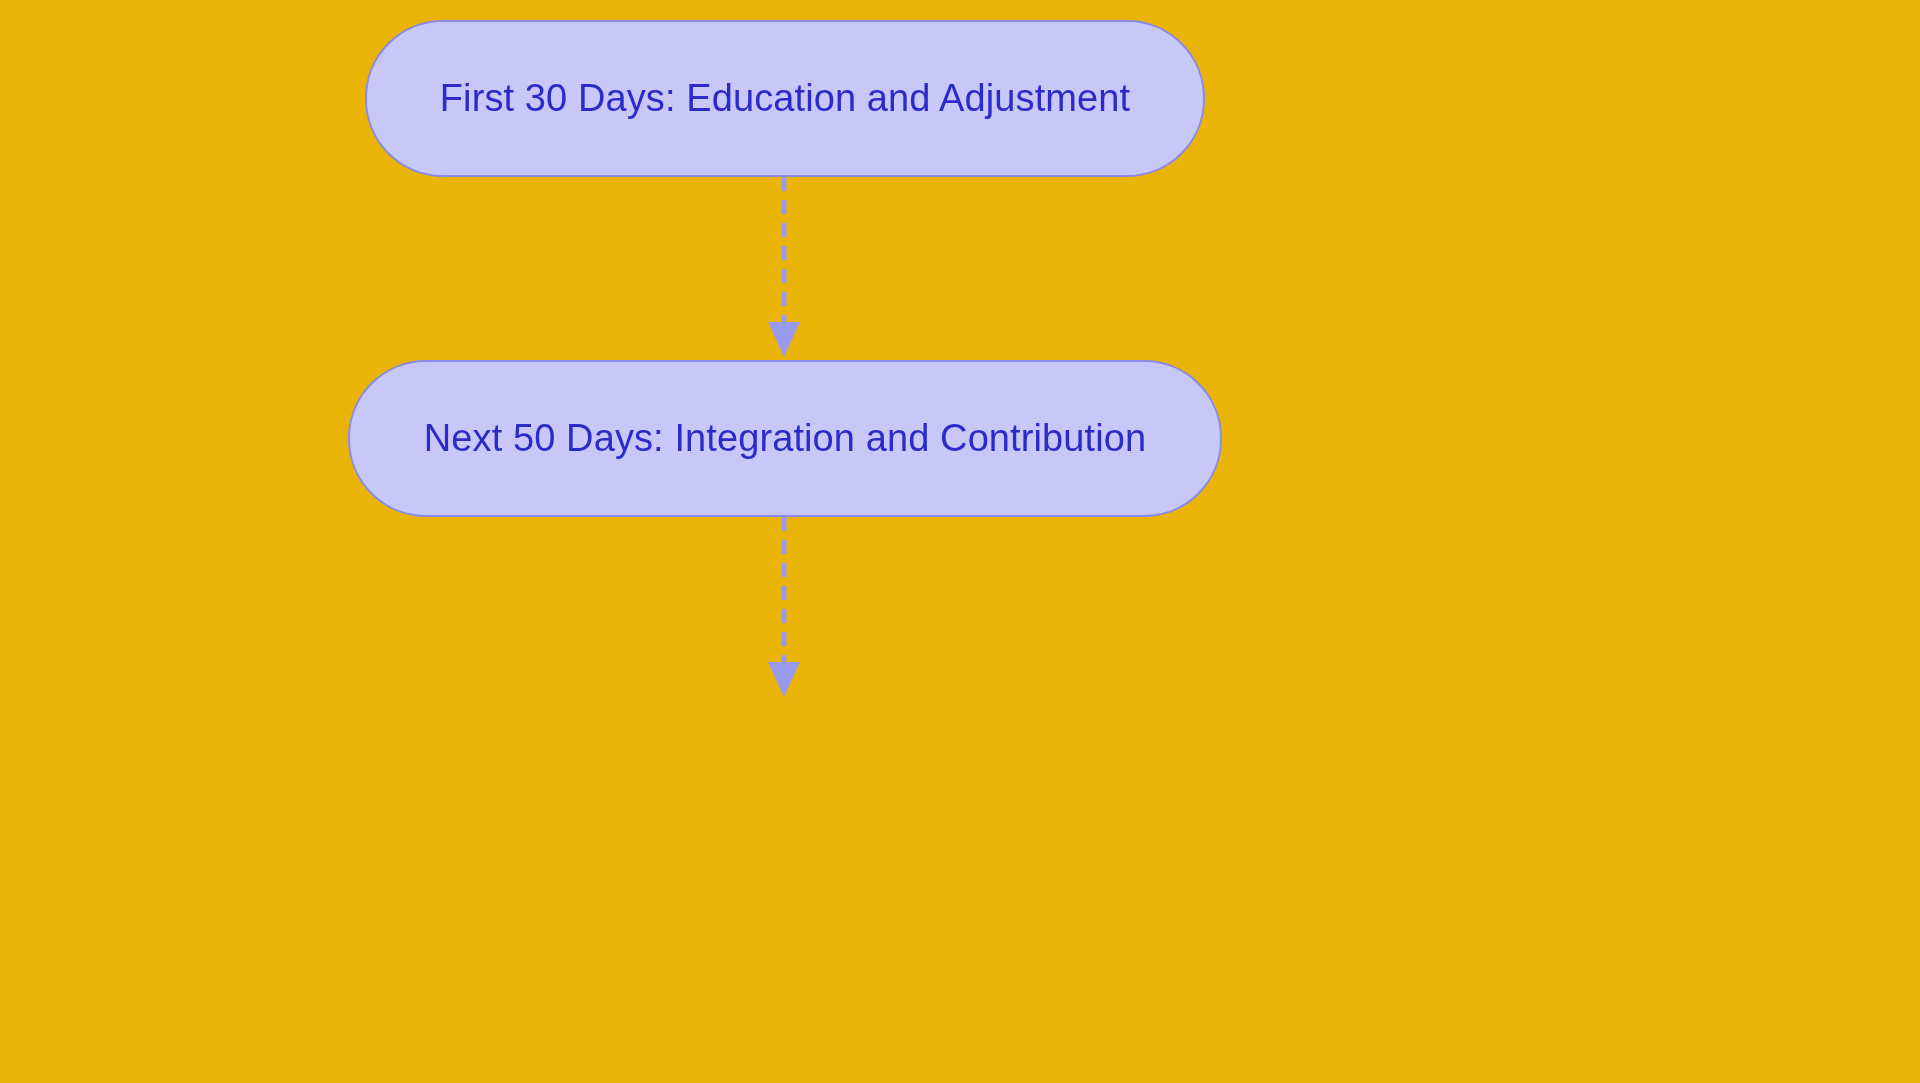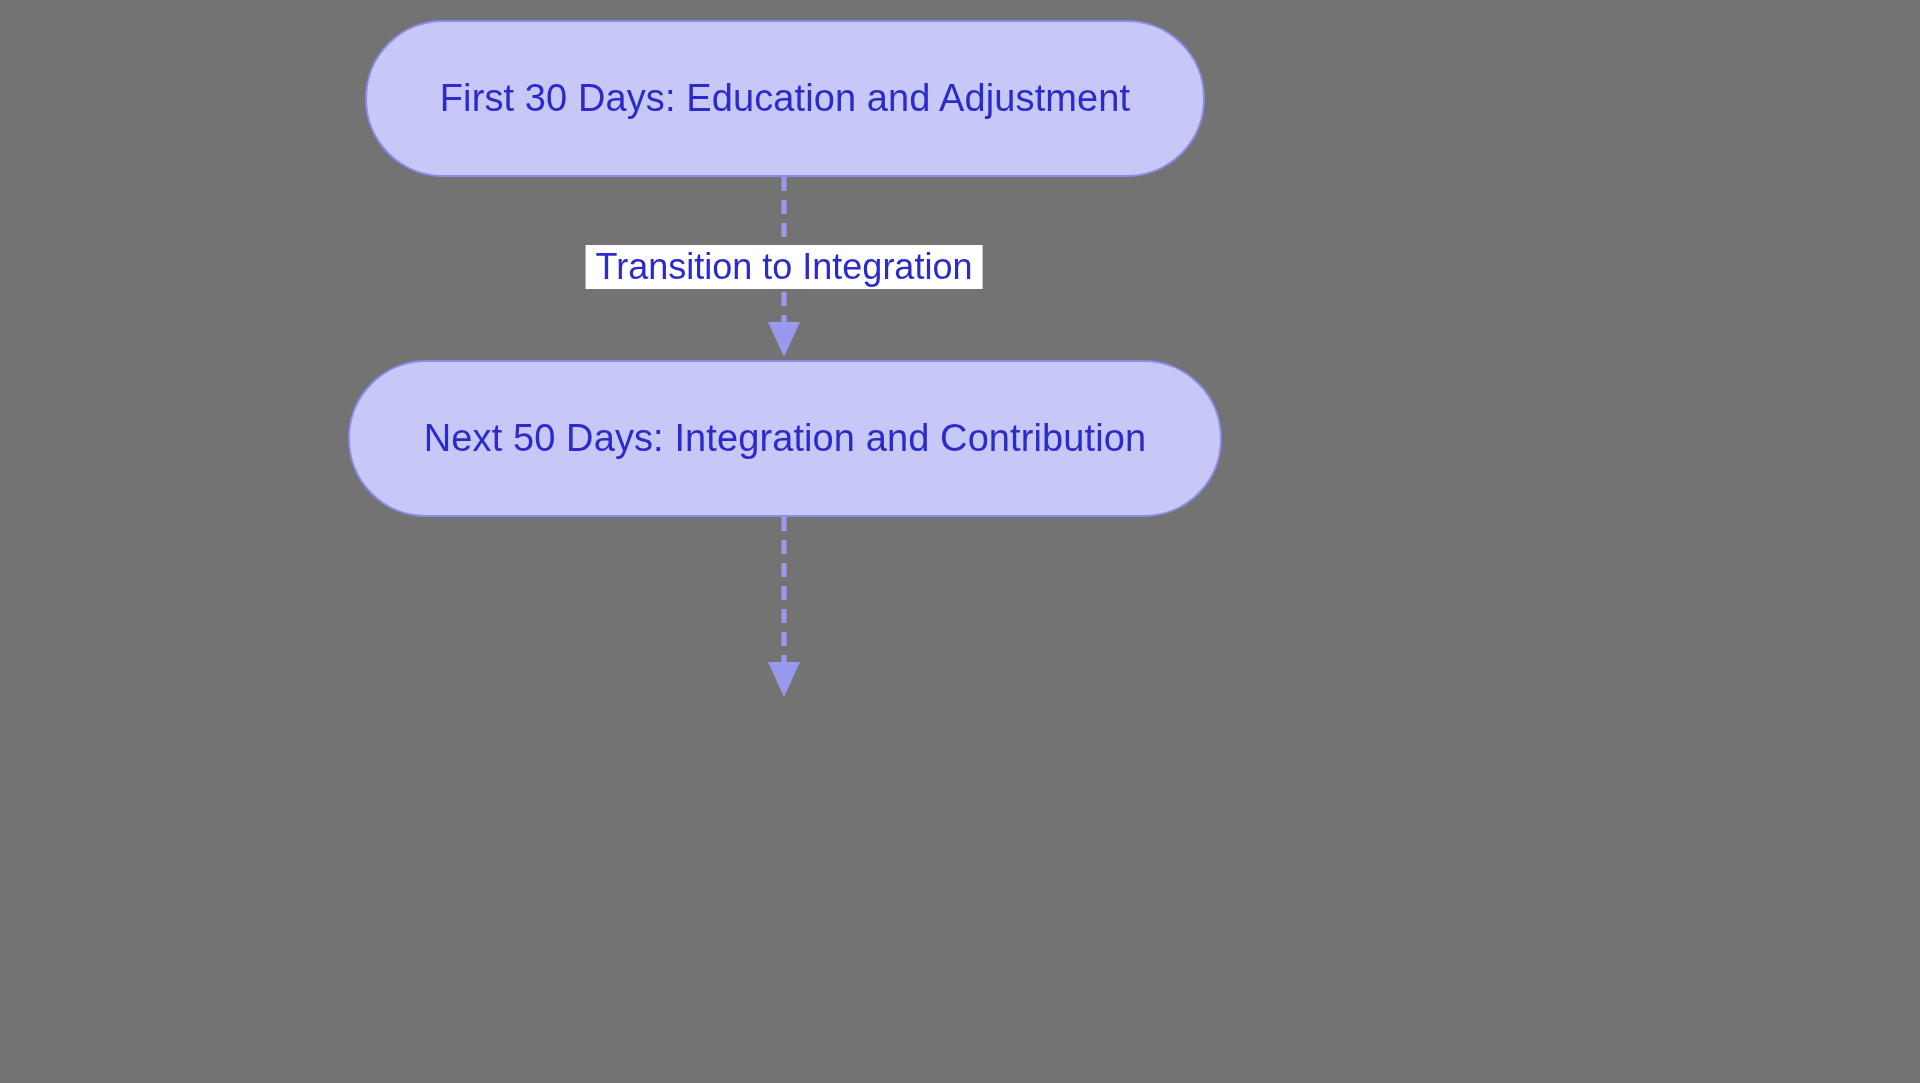--- a/index.html
+++ b/index.html
@@ -12,21 +12,21 @@
     width: 1920px;
     height: 1083px;
     overflow: hidden;
     font-family: "Liberation Sans", "DejaVu Sans", sans-serif;
   }
 
   #flow-canvas {
     position: relative;
     width: 1920px;
     height: 1083px;
-    background: #737373;
+    background: #eab308;
   }
 
   
   #edge-layer {
     position: absolute;
     left: 0;
     top: 0;
     width: 1920px;
     height: 1083px;
     pointer-events: none;
@@ -94,16 +94,15 @@
 
   <div class="node" id="node-1">
     <span class="node-label">First 30 Days: Education and Adjustment</span>
   </div>
 
   <div class="node" id="node-2">
     <span class="node-label">Next 50 Days: Integration and Contribution</span>
   </div>
 
 
-  <div class="edge-label" id="edge-label-1">Transition to Integration</div>
 
 
 </div>
 
 </body></html>

